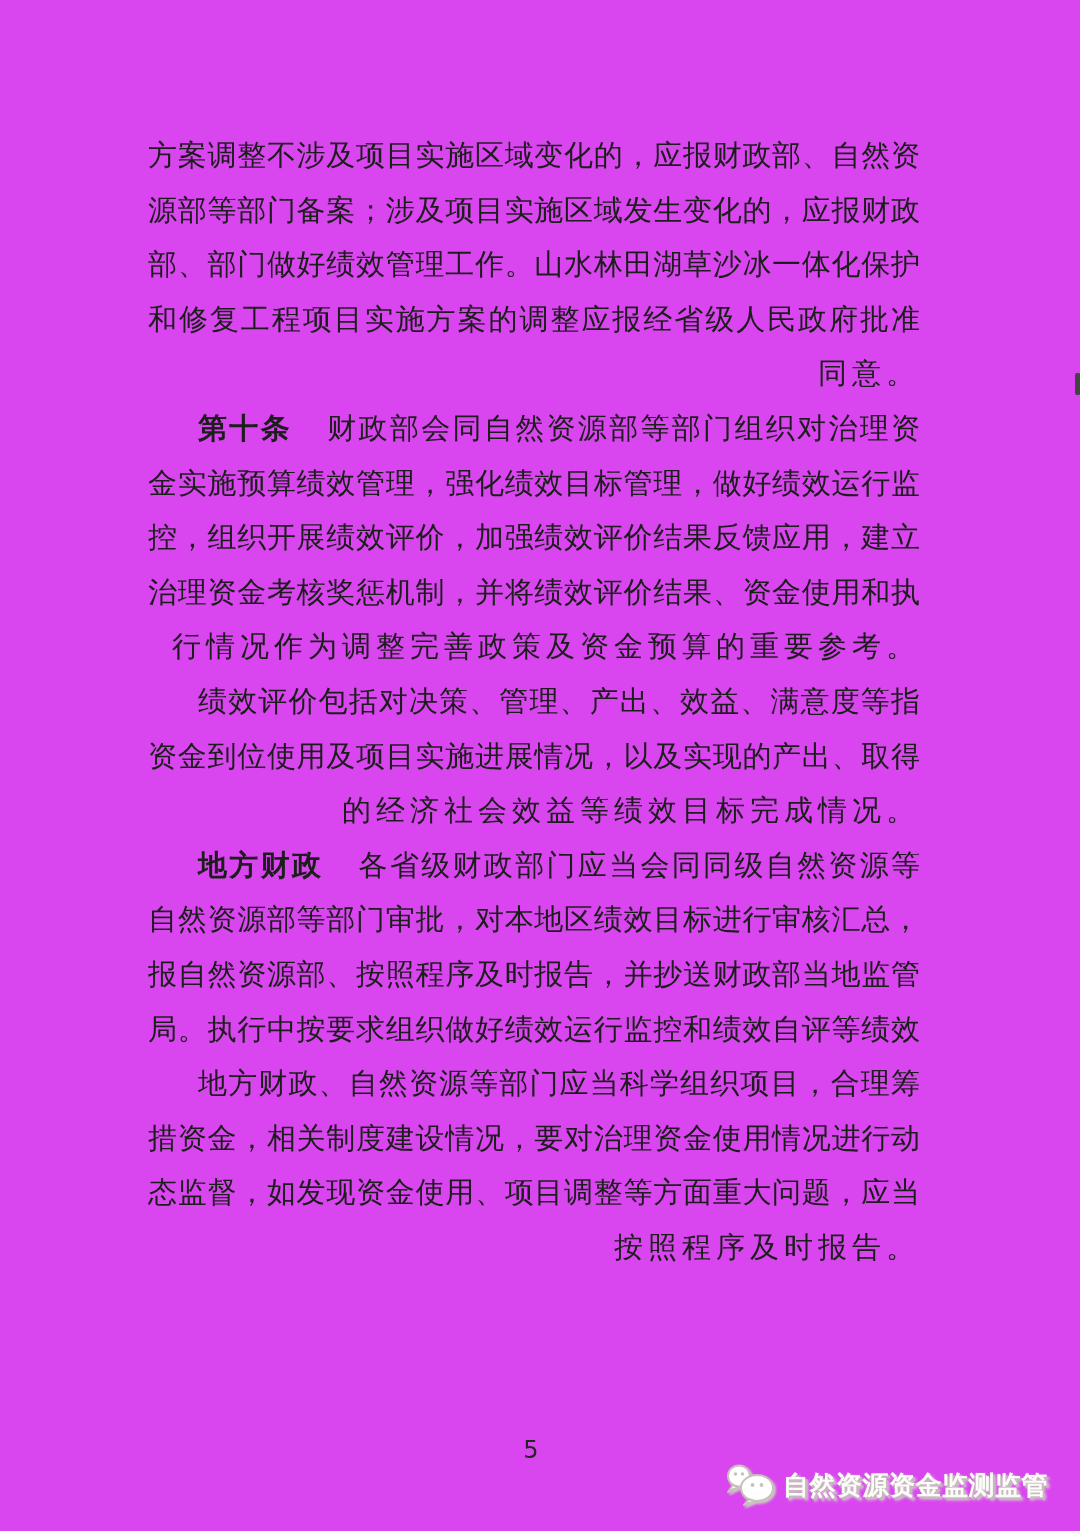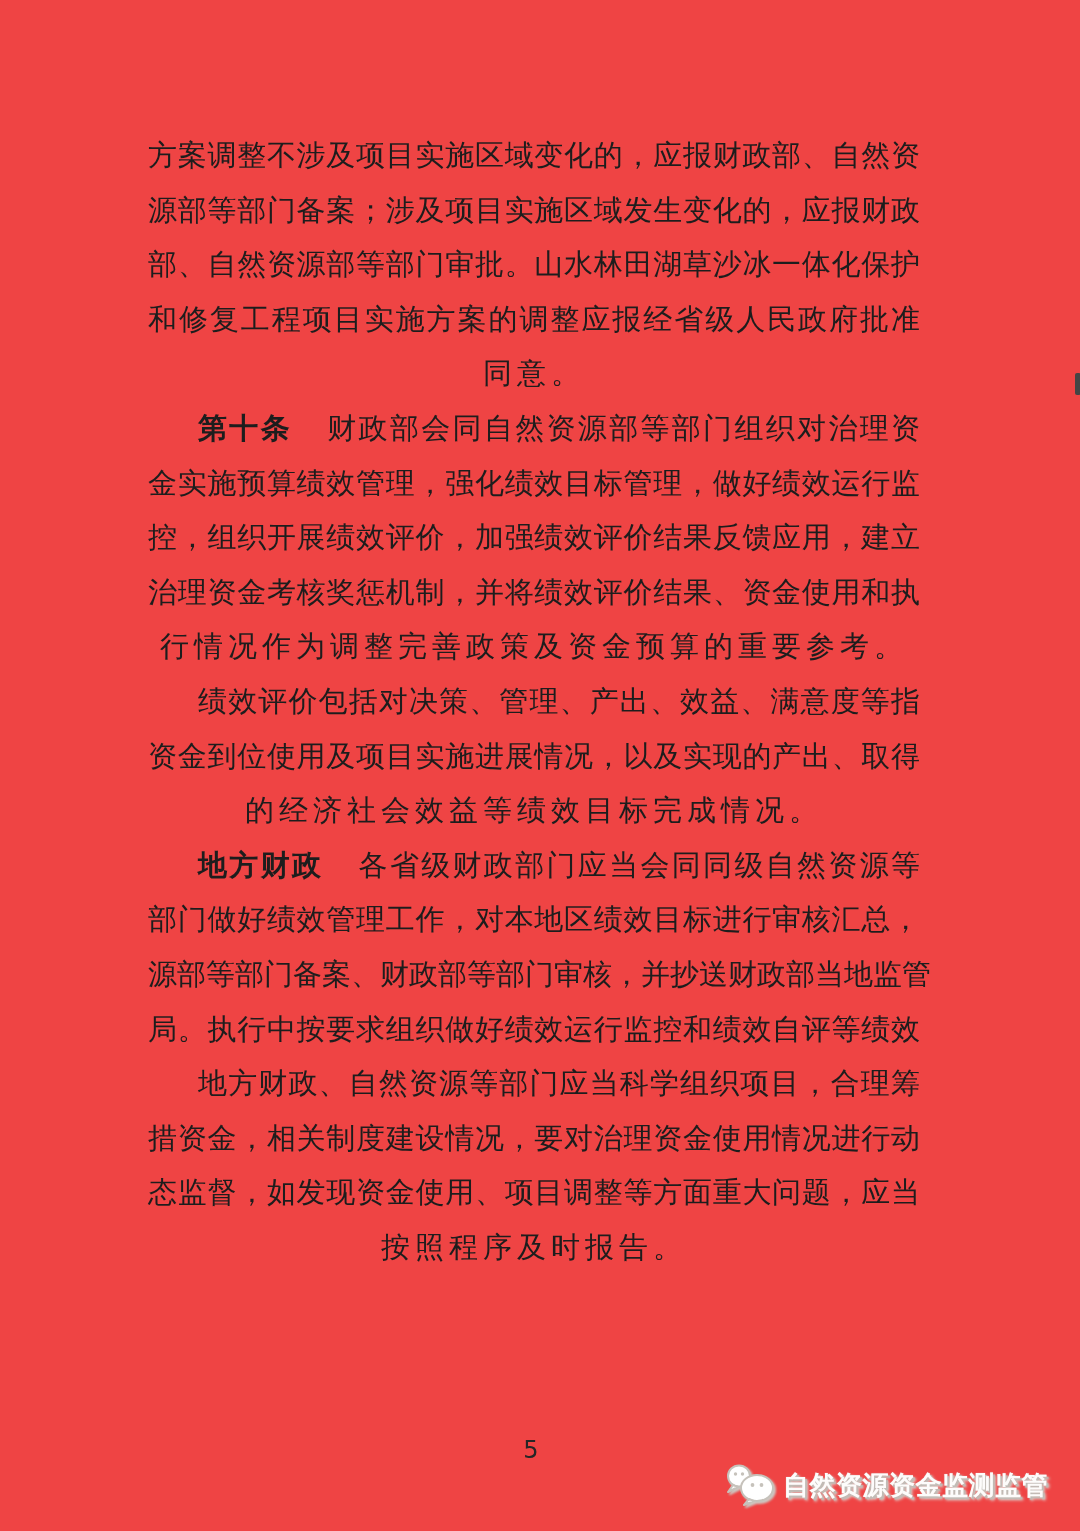--- a/index.html
+++ b/index.html
@@ -1,35 +1,35 @@
 <!DOCTYPE html>
 <html><head>
 <meta charset="utf-8">
 <style>
   html,body { margin:0; padding:0; background:#ffffff; }
   .page {
     position:relative;
     width:1080px; height:1531px;
-    background:#ef4444;
+    background:#d946ef;
     overflow:hidden;
     font-family:"DejaVu Serif", serif;
   }
   .text-block {
     position:absolute;
     left:148px; top:128px; width:772px;
     font-size:29px;
     color:#1d1d1d;
     line-height:54.6px;
   }
   .paragraph { margin:0; }
   .line {
     height:54.6px;
     white-space:nowrap;
     overflow:visible;
-    text-align:center;
+    text-align:right;
     letter-spacing:5px;
   }
   .line.j {
     letter-spacing:0;
     text-align:justify;
     text-align-last:justify;
     -moz-text-align-last:justify;
   }
   .line.ind { padding-left:50px; }
   .art-no {
@@ -72,40 +72,40 @@
 </style>
 </head>
 <body>
 
 <div class="page">
 
   <div class="text-block">
       <div class="paragraph">
         <div class="line j">方案调整不涉及项目实施区域变化的，应报财政部、自然资</div>
         <div class="line j">源部等部门备案；涉及项目实施区域发生变化的，应报财政</div>
-        <div class="line j">部、自然资源部等部门审批。山水林田湖草沙冰一体化保护</div>
+        <div class="line j">部、部门做好绩效管理工作。山水林田湖草沙冰一体化保护</div>
         <div class="line j">和修复工程项目实施方案的调整应报经省级人民政府批准</div>
         <div class="line">同意。</div>
       </div>
       <div class="paragraph">
         <div class="line j ind"><span class="art-no">第十条</span><span class="gap"></span><span>财政部会同自然资源部等部门组织对治理资</span></div>
         <div class="line j">金实施预算绩效管理，强化绩效目标管理，做好绩效运行监</div>
         <div class="line j">控，组织开展绩效评价，加强绩效评价结果反馈应用，建立</div>
         <div class="line j">治理资金考核奖惩机制，并将绩效评价结果、资金使用和执</div>
         <div class="line">行情况作为调整完善政策及资金预算的重要参考。</div>
       </div>
       <div class="paragraph">
         <div class="line j ind">绩效评价包括对决策、管理、产出、效益、满意度等指</div>
         <div class="line j">资金到位使用及项目实施进展情况，以及实现的产出、取得</div>
         <div class="line">的经济社会效益等绩效目标完成情况。</div>
       </div>
       <div class="paragraph">
         <div class="line j ind"><span class="art-no">地方财政</span><span class="gap"></span><span>各省级财政部门应当会同同级自然资源等</span></div>
-        <div class="line j">部门做好绩效管理工作，对本地区绩效目标进行审核汇总，</div>
-        <div class="line j">源部等部门备案、财政部等部门审核，并抄送财政部当地监管</div>
+        <div class="line j">自然资源部等部门审批，对本地区绩效目标进行审核汇总，</div>
+        <div class="line j">报自然资源部、按照程序及时报告，并抄送财政部当地监管</div>
         <div class="line j">局。执行中按要求组织做好绩效运行监控和绩效自评等绩效</div>
       </div>
       <div class="paragraph">
         <div class="line j ind">地方财政、自然资源等部门应当科学组织项目，合理筹</div>
         <div class="line j">措资金，相关制度建设情况，要对治理资金使用情况进行动</div>
         <div class="line j">态监督，如发现资金使用、项目调整等方面重大问题，应当</div>
         <div class="line">按照程序及时报告。</div>
       </div>
     </div>
 

